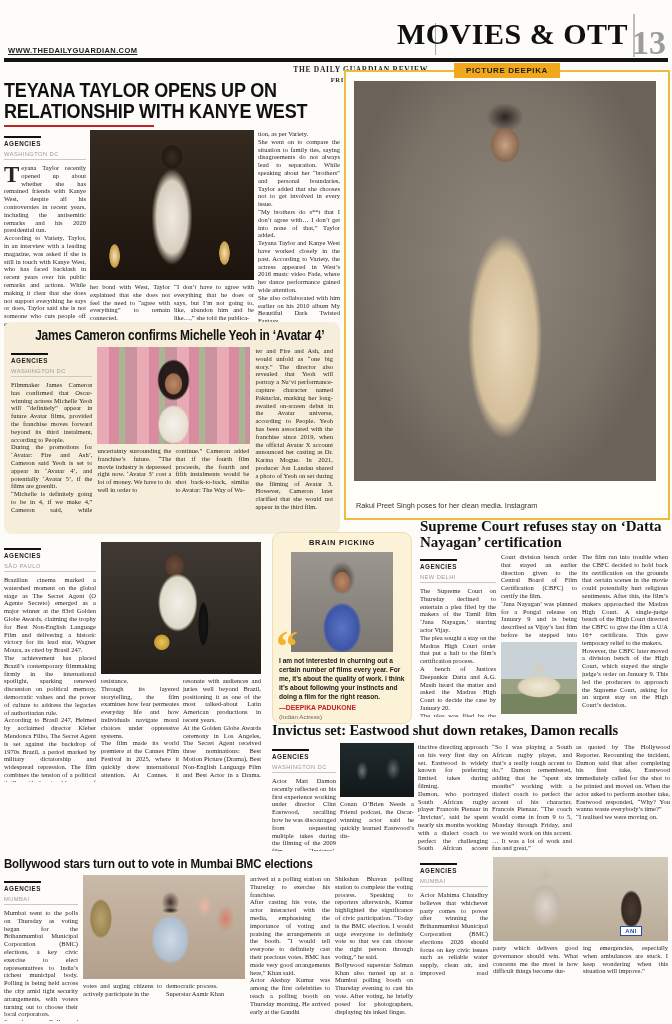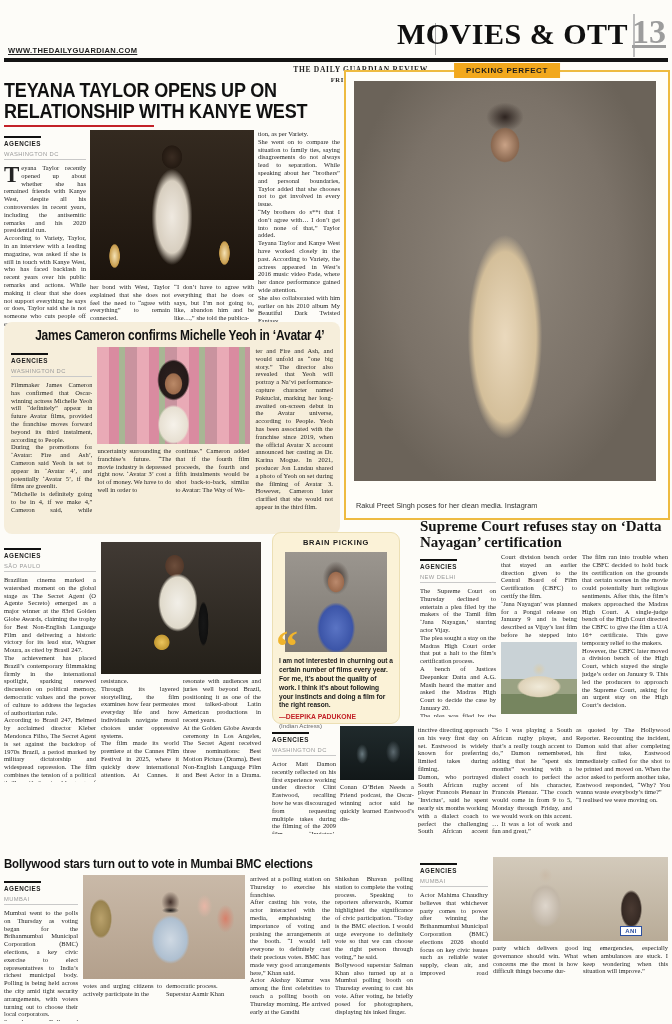--- a/index.html
+++ b/index.html
@@ -8,21 +8,21 @@
 
   
   .h-url{position:absolute;left:8px;top:46px;font:700 7.5px "Liberation Sans",sans-serif;letter-spacing:.4px;color:#222;text-decoration:underline;}
   .h-mast{position:absolute;right:244px;top:25px;text-align:right;margin-top:40px;}
   .h-mast .m1{font:700 7.5px "Liberation Serif",serif;letter-spacing:.7px;}
   .h-mast .m2{font:6.5px "Liberation Serif",serif;letter-spacing:.6px;margin-top:2px;font-weight:700;}
   .h-mast .m3{font:700 6.5px "Liberation Serif",serif;letter-spacing:1.2px;margin-top:2px;color:#555;}
   .h-sep1{position:absolute;right:236px;top:23px;width:1px;height:32px;background:#a9a9a9;}
   .h-section{position:absolute;right:44px;top:17px;font:700 30px "Liberation Serif",serif;letter-spacing:.5px;color:#101010;}
   .h-sep2{position:absolute;right:37px;top:14px;width:2px;height:43px;background:#bdbdbd;}
-  .h-page{position:absolute;right:6px;top:13px;font:700 34px "Liberation Serif",serif;color:#9c9c9c;text-decoration:underline;}
+  .h-page{position:absolute;right:6px;top:24px;font:700 34px "Liberation Serif",serif;color:#9c9c9c;}
   .h-rule{position:absolute;left:4px;right:4px;top:58px;height:4px;background:#141414;}
 
   
   .cond{font-family:"Liberation Sans",sans-serif;font-weight:700;letter-spacing:-.2px;}
   .serifhead{font-family:"Liberation Serif",serif;font-weight:700;color:#131313;margin:0;}
   .bodytxt{font-size:6.5px;line-height:1.2;text-align:justify;white-space:pre-line;color:#242424;}
   .col{overflow:hidden;}
   .byline{margin:2px 0 4px;border-bottom:1px solid #c9c9c9;padding-bottom:2px;}
   .byline .ag{display:inline-block;border-top:2px solid #111;font:700 6.3px "Liberation Sans",sans-serif;letter-spacing:.5px;padding-top:2px;}
   .byline .loc{font:5.8px "Liberation Sans",sans-serif;color:#9a9a9a;letter-spacing:.4px;margin-top:1px;text-transform:uppercase;}
@@ -89,21 +89,21 @@
   .moura-photo{width:160px;height:132px;background:
      radial-gradient(30px 44px at 48% 46%,#f2efe8 0%,#e0dacb 58%,rgba(0,0,0,0) 66%),
      radial-gradient(13px 15px at 46% 18%,#6d4e3c 0%,#553a2b 68%,rgba(0,0,0,0) 75%),
      radial-gradient(11px 11px at 38% 76%,#ecc65e 0%,#c49a33 66%,rgba(0,0,0,0) 74%),
      radial-gradient(8px 34px at 64% 62%,#171717 0%,#101010 58%,rgba(0,0,0,0) 66%),
      linear-gradient(180deg,#413a34 0%,#242019 100%);}
   .sec-caps{display:flex;gap:4px;margin-top:3px;}
   .sec-caps .col{width:78px;height:100px;}
 
   
-  .brain{position:absolute;left:272px;top:532px;width:128px;height:192px;background:#fbf2d7;
+  .brain{position:absolute;left:272px;top:532px;width:140px;height:192px;background:#fbf2d7;
          border:1px solid #ecdfb4;border-radius:9px;padding:5px 6px;box-sizing:border-box;}
   .brain-label{text-align:center;font:700 7.5px "Liberation Sans",sans-serif;letter-spacing:.7px;color:#1c1c1c;}
   .deepika-photo{width:102px;height:100px;margin:5px auto 0;background:
      radial-gradient(30px 40px at 50% 76%,#5a74c4 0%,#3c55a8 55%,rgba(0,0,0,0) 64%),
      radial-gradient(12px 15px at 50% 30%,#bb8a6d 0%,#9c6b4e 64%,rgba(0,0,0,0) 72%),
      radial-gradient(19px 24px at 50% 26%,#2a1d18 0%,rgba(0,0,0,0) 70%),
      linear-gradient(180deg,#9b968f 0%,#7d7871 100%);}
   .quote-mark{position:absolute;left:3px;top:92px;font:700 44px "Liberation Serif",serif;color:#f0b42c;line-height:1;}
   .brain-quote{font:700 6.6px/1.35 "Liberation Sans",sans-serif;margin-top:5px;color:#1b1b1b;}
   .brain-attrib{font:700 6.8px "Liberation Sans",sans-serif;color:#c22026;margin-top:3px;}
@@ -216,21 +216,21 @@
       </div>
       <div class="t-col4 col bodytxt">tion, as per Variety.
 She went on to compare the situation to family ties, saying disagreements do not always lead to separation. While speaking about her “brothers” and personal boundaries, Taylor added that she chooses not to get involved in every issue.
 “My brothers do s**t that I don’t agree with… I don’t get into none of that,” Taylor added.
 Teyana Taylor and Kanye West have worked closely in the past. According to Variety, the actress appeared in West’s 2016 music video Fade, where her dance performance gained wide attention.
 She also collaborated with him earlier on his 2010 album My Beautiful Dark Twisted Fantasy.</div>
     </div>
   </section>
 
   <aside class="picture-perfect">
-    <div class="pp-label">PICKING PERFECT</div>
+    <div class="pp-label">PICTURE DEEPIKA</div>
     <div class="photo rakul-photo"></div>
     <div class="pp-caption">Rakul Preet Singh poses for her clean media. Instagram</div>
   </aside>
 
   <section class="cameron">
     <h2 class="cond">James Cameron confirms Michelle Yeoh in ‘Avatar 4’</h2>
     <div class="cam-body">
       <div class="cam-col1 col">
         <div class="byline">
           <span class="ag">AGENCIES</span>
@@ -301,20 +301,21 @@
         <div class="bodytxt">Court division bench order that stayed an earlier direction given to the Central Board of Film Certification (CBFC) to certify the film.
 ‘Jana Nayagan’ was planned for a Pongal release on January 9 and is being described as Vijay’s last film before he stepped into politics fully. The actor has recently launched his own political party, Tamilaga Vettri Kazhagam (TVK).</div>
         <div class="photo sc-photo"></div>
       </div>
       <div class="sup-col3 col bodytxt">The film ran into trouble when the CBFC decided to hold back its certification on the grounds that certain scenes in the movie could potentially hurt religious sentiments. After this, the film’s makers approached the Madras High Court. A single-judge bench of the High Court directed the CBFC to give the film a U/A 16+ certificate. This gave temporary relief to the makers.
 However, the CBFC later moved a division bench of the High Court, which stayed the single judge’s order on January 9. This led the producers to approach the Supreme Court, asking for an urgent stay on the High Court’s decision.</div>
     </div>
   </section>
 
   <section class="invictus">
+    <h2 class="serifhead">Invictus set: Eastwood shut down retakes, Damon recalls</h2>
     <div class="inv-body">
       <div class="inv-col1 col">
         <div class="byline">
           <span class="ag">AGENCIES</span>
           <div class="loc">WASHINGTON DC</div>
         </div>
         <div class="bodytxt">Actor Matt Damon recently reflected on his first experience working under director Clint Eastwood, recalling how he was discouraged from requesting multiple takes during the filming of the 2009 film ‘Invictus’, according to The Hollywood Reporter. Speaking on the</div>
       </div>
       <div class="inv-pcol">
         <div class="photo invictus-photo"></div>

